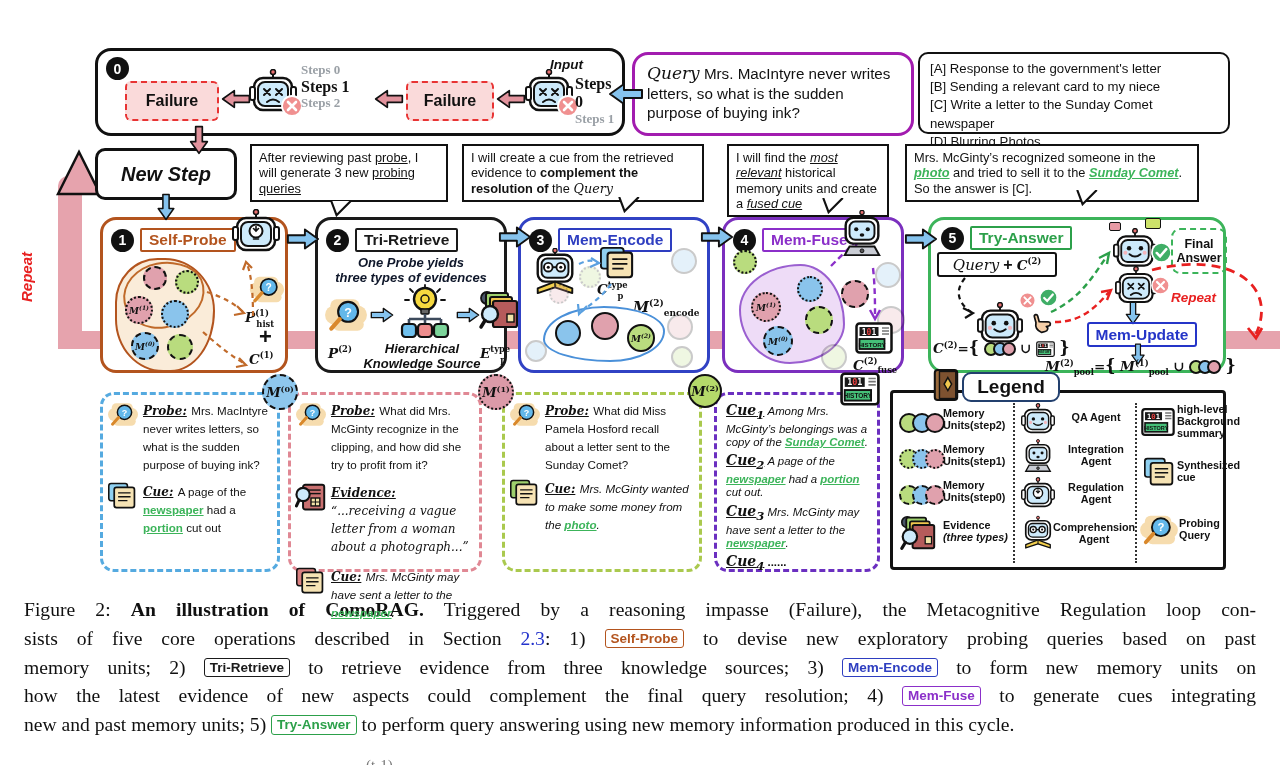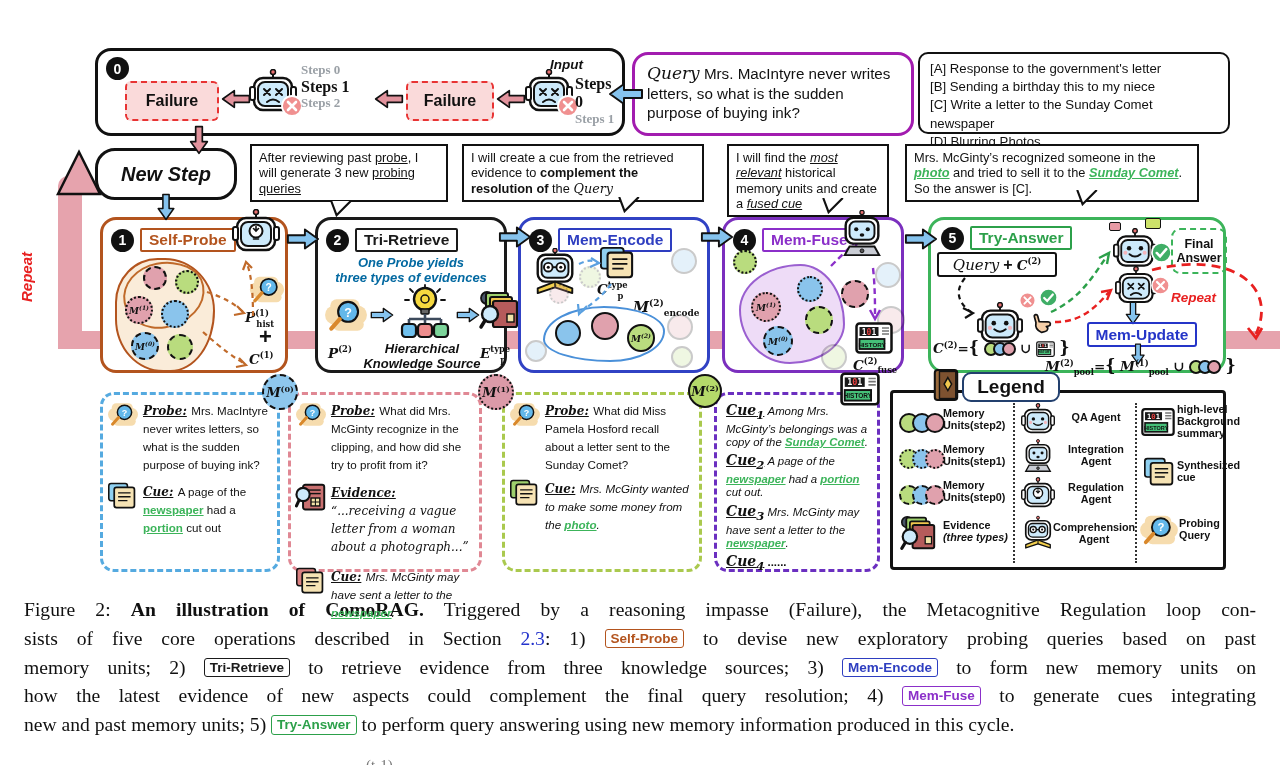--- a/index.html
+++ b/index.html
@@ -38,21 +38,21 @@
 .steps{font-family:"Liberation Serif",serif;font-weight:bold;line-height:1.15}
 .steps .dim{color:#9aa0a6;font-size:13px}
 .steps .on{color:#111;font-size:16px}
 .inputlbl{font-style:italic;font-weight:bold;font-size:13.5px}
 .qbubble{position:absolute;left:632px;top:52px;width:282px;height:84px;border:3px solid #a21caf;border-radius:16px;background:#fff;padding:8px 12px;font-size:15.2px;line-height:1.25}
 .qtag{font-family:"DejaVu Serif",serif;font-style:italic;font-size:17px}
 .opts{position:absolute;left:918px;top:52px;width:312px;height:82px;border:2.5px solid #111;border-radius:10px;background:#fff;padding:6px 10px;font-size:13.2px;line-height:1.38}
 
 .bub{position:absolute;border:2.5px solid #111;background:#fff;padding:4px 7px;font-size:12.8px;line-height:1.2;z-index:3}
 .tail{position:absolute;z-index:4}
-.newstep{position:absolute;left:95px;top:148px;width:142px;height:52px;border:3.5px solid #111;border-radius:20px;background:#fff;display:flex;align-items:center;justify-content:center;font-weight:bold;font-style:italic;font-size:20px;z-index:2}
+.newstep{position:absolute;left:95px;top:148px;width:142px;height:52px;border:3.5px solid #111;border-radius:10px;background:#fff;display:flex;align-items:center;justify-content:center;font-weight:bold;font-style:italic;font-size:20px;z-index:2}
 .repeatL{position:absolute;left:18px;top:302px;width:90px;transform:rotate(-90deg);transform-origin:top left;color:#e82020;font-weight:bold;font-style:italic;font-size:15px;z-index:2}
 
 .s-b{font-weight:bold}
 .s-i{font-style:italic}
 .s-bi{font-weight:bold;font-style:italic}
 .s-u{text-decoration:underline}
 .s-iu{font-style:italic;text-decoration:underline}
 .s-serif{font-family:"DejaVu Serif",serif;font-style:italic}
 .s-g{color:#3cb45a;font-weight:bold;text-decoration:underline}
 .s-gi{color:#3cb45a;font-weight:bold;font-style:italic;text-decoration:underline}
@@ -77,21 +77,21 @@
 
 .legend{position:absolute;left:890px;top:390px;width:336px;height:180px;border:3px solid #111;border-radius:4px;background:#fff;z-index:2}
 .legtab{position:absolute;left:962px;top:372px;width:98px;height:30px;border:2.5px solid #23406e;border-radius:9px;background:#fff;display:flex;align-items:center;justify-content:center;font-weight:bold;font-size:19px;z-index:4}
 .ldiv{position:absolute;top:10px;height:160px;border-left:2.5px dotted #333}
 .llabel{position:absolute;font-size:10.8px;line-height:1.12}
 
 .caption{position:absolute;left:24px;top:596px;width:1232px;font-family:"Liberation Serif",serif;font-size:19.6px;line-height:28.8px;color:#101010}
 .cap-line{text-align:justify;text-align-last:justify}
 .cap-line.last{text-align-last:left}
 .partial{position:absolute;left:366px;top:757px;height:8px;overflow:hidden;font-family:"Liberation Serif",serif;font-size:15px;color:#777}
-.rednote{color:#0369a1;font-weight:bold;font-style:italic;font-size:13px;text-align:center;position:absolute;width:100%}
+.rednote{color:#0f172a;font-weight:bold;font-style:italic;font-size:13px;text-align:center;position:absolute;width:100%}
 .blobline{position:absolute;border:2px solid #c06a2a;background:transparent}
 </style>
 </head>
 <body>
 
 <svg width="0" height="0" style="position:absolute">
 <defs>
 <symbol id="blockarrow" viewBox="0 0 36 26">
         <path d="M2 9 L20 9 L20 3 L34 13 L20 23 L20 17 L2 17 Z" fill="currentColor" stroke="#111" stroke-width="2" stroke-linejoin="round"></path>
       </symbol>
@@ -274,21 +274,21 @@
     <use href="#blockarrow" width="30" height="24"></use>
   </svg>
 
 <svg class="abs" style="left:608px;top:80px;transform:scaleX(-1);color:#85c3ee;z-index:3" width="36" height="28">
     <use href="#blockarrow" width="36" height="28"></use>
   </svg>
 
 <div class="qbubble"><span class="qtag">Query</span><span> Mrs. MacIntyre never writes letters, so what is the sudden purpose of buying ink?</span></div>
 <div class="opts">
   <div>[A] Response to the government's letter</div>
-  <div>[B] Sending a birthday this to my niece</div>
+  <div>[B] Sending a relevant card to my niece</div>
   <div>[C] Write a letter to the Sunday Comet newspaper</div>
   <div>[D] Blurring Photos</div>
 </div>
 
 <div class="newstep">
     <span>New Step</span>
   </div>
 <div class="repeatL">Repeat</div>
 <svg class="abs" style="left:152px;top:196px;transform:rotate(90deg);color:#85c3ee;z-index:3" width="28" height="22">
     <use href="#blockarrow" width="28" height="22"></use>

